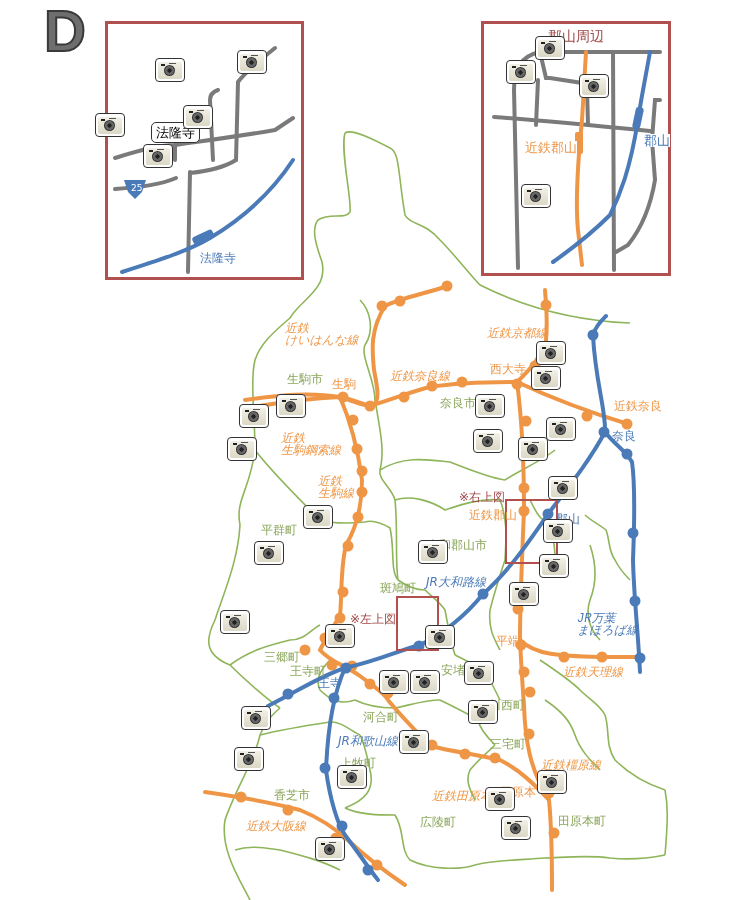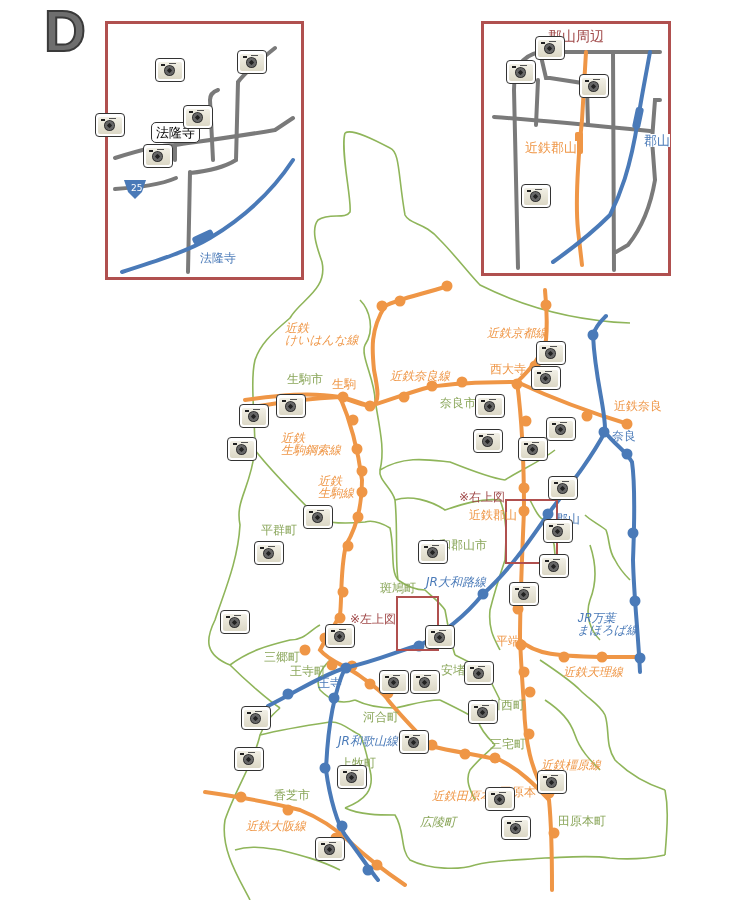--- a/index.html
+++ b/index.html
@@ -197,21 +197,21 @@
     <div class="lbl town" style="left: 427px; top: 539px; white-space: pre;">大和郡山市</div>
     <div class="lbl town" style="left: 380px; top: 582px; white-space: pre;">斑鳩町</div>
     <div class="lbl town" style="left: 264px; top: 651px; white-space: pre;">三郷町</div>
     <div class="lbl town" style="left: 441px; top: 664px; white-space: pre;">安堵町</div>
     <div class="lbl town" style="left: 290px; top: 665px; white-space: pre;">王寺町</div>
     <div class="lbl town" style="left: 363px; top: 711px; white-space: pre;">河合町</div>
     <div class="lbl town" style="left: 489px; top: 699px; white-space: pre;">川西町</div>
     <div class="lbl town" style="left: 490px; top: 738px; white-space: pre;">三宅町</div>
     <div class="lbl town" style="left: 340px; top: 757px; white-space: pre;">上牧町</div>
     <div class="lbl town" style="left: 274px; top: 789px; white-space: pre;">香芝市</div>
-    <div class="lbl town" style="left: 420px; top: 816px; white-space: pre; font-style: italic;">広陵町</div>
+    <div class="lbl town" style="left: 420px; top: 816px; white-space: pre;">広陵町</div>
     <div class="lbl town" style="left: 558px; top: 815px; white-space: pre;">田原本町</div>
     <div class="lbl kintetsu" style="left: 332px; top: 378px; white-space: pre;">生駒</div>
     <div class="lbl kintetsu" style="left: 490px; top: 363px; white-space: pre;">西大寺</div>
     <div class="lbl kintetsu" style="left: 614px; top: 400px; white-space: pre;">近鉄奈良</div>
     <div class="lbl kintetsu" style="left: 469px; top: 509px; white-space: pre;">近鉄郡山</div>
     <div class="lbl kintetsu" style="left: 496px; top: 635px; white-space: pre;">平端</div>
     <div class="lbl kintetsu" style="left: 500px; top: 786px; white-space: pre;">田原本</div>
     <div class="lbl jr" style="left: 612px; top: 430px; white-space: pre;">奈良</div>
     <div class="lbl jr" style="left: 556px; top: 513px; white-space: pre;">郡山</div>
     <div class="lbl jr" style="left: 318px; top: 677px; white-space: pre;">王寺</div>

